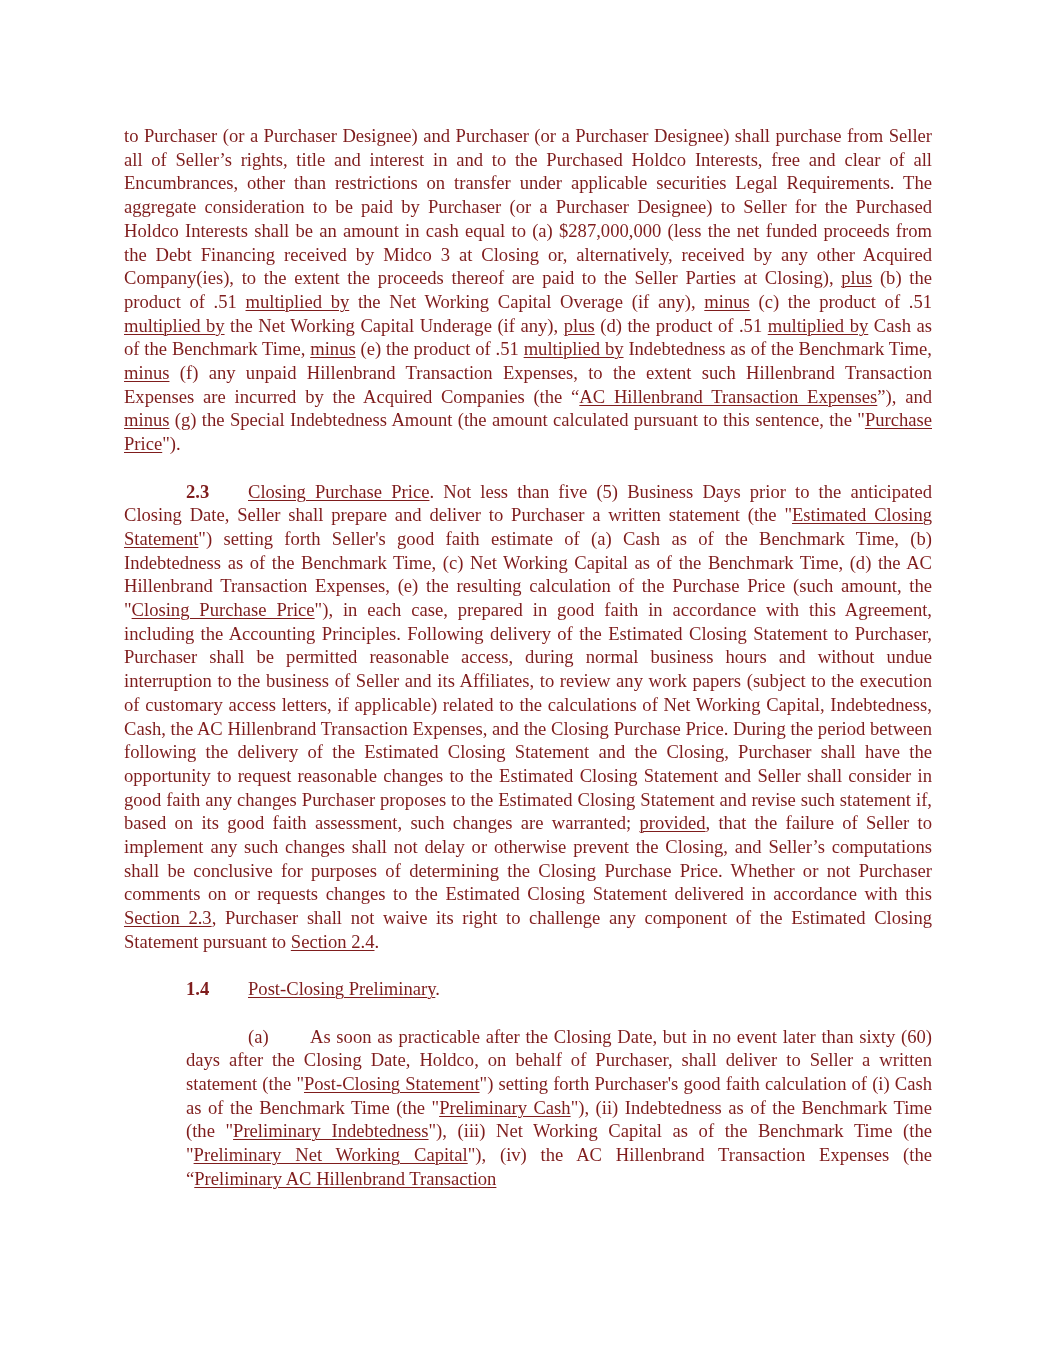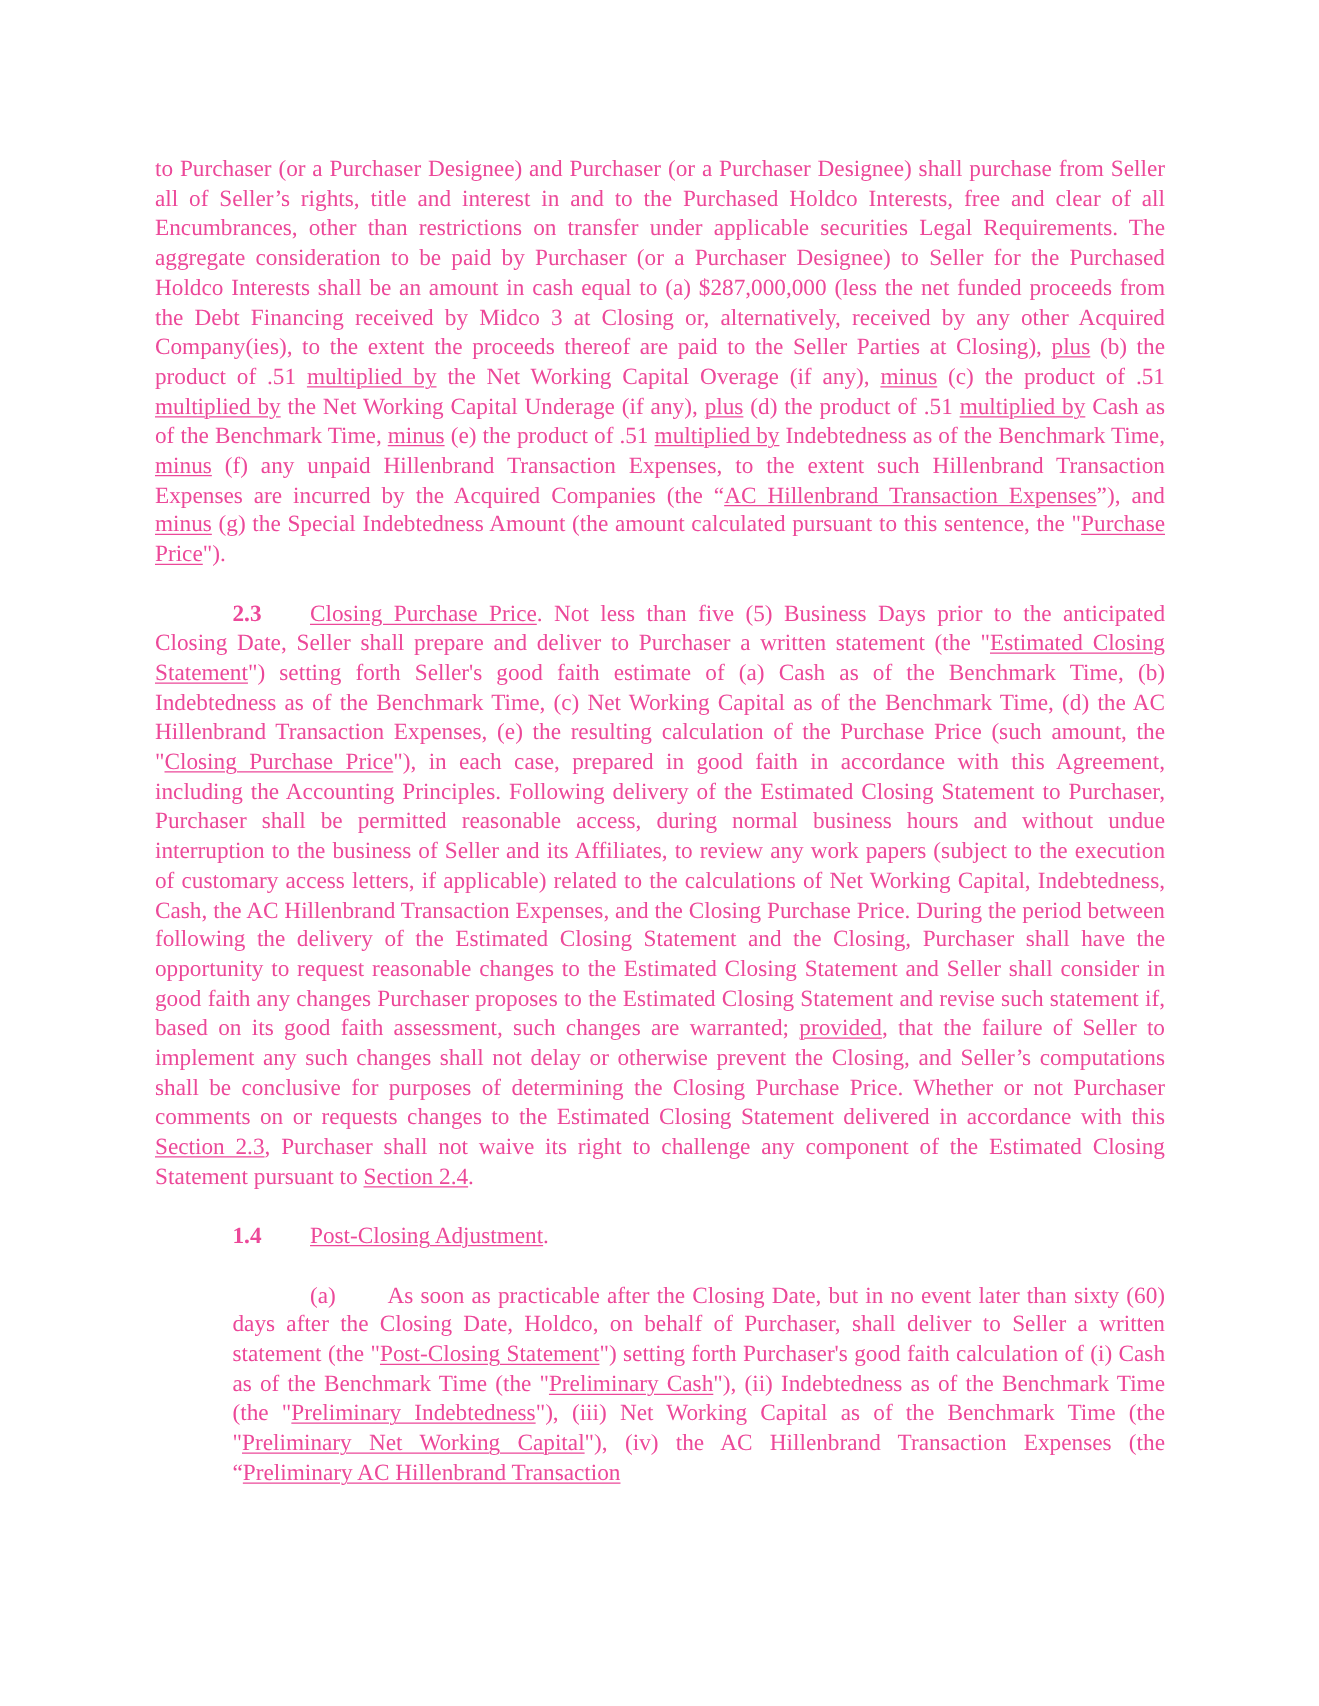--- a/index.html
+++ b/index.html
@@ -1,20 +1,20 @@
 <!DOCTYPE html>
 <html><head>
   <meta charset="utf-8">
   <style>
     html, body { margin: 0; padding: 0; background: #ffffff; }
     body { width: 1055px; height: 1365px; position: relative; overflow: hidden; }
     .page {
       position: absolute; left: 124px; top: 124px; width: 808px;
       font-family: "Liberation Serif", serif;
-      font-size: 18.6px; line-height: 23.7px; color: #ec4899;
+      font-size: 18.6px; line-height: 23.7px; color: #7f1d1d;
     }
     .para { margin: 0; text-align: justify; text-align-last: left; }
     .para.gap { margin-top: 23.7px; }
     .indent-first { text-indent: 62px; }
     .heading-line { padding-left: 62px; }
     .sub-para { margin-left: 62px; text-indent: 62px; }
     .u { text-decoration: underline; text-underline-offset: 2px; text-decoration-thickness: 1px; }
     .secnum { display: inline-block; width: 62px; text-indent: 0; font-weight: bold; }
     .subnum { display: inline-block; width: 62px; text-indent: 0; }
   </style>
@@ -22,19 +22,19 @@
 <body>
 
 <div class="page">
   <p class="para"><span>to Purchaser (or a Purchaser Designee) and Purchaser (or a Purchaser Designee) shall purchase from Seller all of Seller’s rights, title and interest in and to the Purchased Holdco Interests, free and clear of all Encumbrances, other than restrictions on transfer under applicable securities Legal Requirements.  The aggregate consideration to be paid by Purchaser (or a Purchaser Designee) to Seller for the Purchased Holdco Interests shall be an amount in cash equal to (a) $287,000,000 (less the net funded proceeds from the Debt Financing received by Midco 3 at Closing or, alternatively, received by any other Acquired Company(ies), to the extent the proceeds thereof are paid to the Seller Parties at Closing), </span><span class="u">plus</span><span> (b) the product of .51 </span><span class="u">multiplied by</span><span> the Net Working Capital Overage (if any), </span><span class="u">minus</span><span> (c) the product of .51 </span><span class="u">multiplied by</span><span> the Net Working Capital Underage (if any), </span><span class="u">plus</span><span> (d) the product of .51 </span><span class="u">multiplied by</span><span> Cash as of the Benchmark Time, </span><span class="u">minus</span><span> (e) the product of .51 </span><span class="u">multiplied by</span><span> Indebtedness as of the Benchmark Time, </span><span class="u">minus</span><span> (f) any unpaid Hillenbrand Transaction Expenses, to the extent such Hillenbrand Transaction Expenses are incurred by the Acquired Companies (the “</span><span class="u">AC Hillenbrand Transaction Expenses</span><span>”), and </span><span class="u">minus</span><span> (g) the Special Indebtedness Amount (the amount calculated pursuant to this sentence, the "</span><span class="u">Purchase Price</span><span>").</span></p>
 
   <p class="para gap indent-first">
     <span class="secnum">2.3</span><span><span class="u">Closing Purchase Price</span><span>.  Not less than five (5) Business Days prior to the anticipated Closing Date, Seller shall prepare and deliver to Purchaser a written statement (the "</span><span class="u">Estimated Closing Statement</span><span>") setting forth Seller's good faith estimate of (a) Cash as of the Benchmark Time, (b) Indebtedness as of the Benchmark Time, (c) Net Working Capital as of the Benchmark Time, (d) the AC Hillenbrand Transaction Expenses, (e) the resulting calculation of the Purchase Price (such amount, the "</span><span class="u">Closing Purchase Price</span><span>"), in each case, prepared in good faith in accordance with this Agreement, including the Accounting Principles. Following delivery of the Estimated Closing Statement to Purchaser, Purchaser shall be permitted reasonable access, during normal business hours and without undue interruption to the business of Seller and its Affiliates, to review any work papers (subject to the execution of customary access letters, if applicable) related to the calculations of Net Working Capital, Indebtedness, Cash, the AC Hillenbrand Transaction Expenses, and the Closing Purchase Price. During the period between following the delivery of the Estimated Closing Statement and the Closing, Purchaser shall have the opportunity to request reasonable changes to the Estimated Closing Statement and Seller shall consider in good faith any changes Purchaser proposes to the Estimated Closing Statement and revise such statement if, based on its good faith assessment, such changes are warranted; </span><span class="u">provided</span><span>, that the failure of Seller to implement any such changes shall not delay or otherwise prevent the Closing, and Seller’s computations shall be conclusive for purposes of determining the Closing Purchase Price. Whether or not Purchaser comments on or requests changes to the Estimated Closing Statement delivered in accordance with this </span><span class="u">Section 2.3</span><span>, Purchaser shall not waive its right to challenge any component of the Estimated Closing Statement pursuant to </span><span class="u">Section 2.4</span><span>.</span></span>
   </p>
 
   <p class="para gap heading-line">
-    <span class="secnum">1.4</span><span><span class="u">Post-Closing Adjustment</span><span>.</span></span>
+    <span class="secnum">1.4</span><span><span class="u">Post-Closing Preliminary</span><span>.</span></span>
   </p>
 
   <p class="para gap sub-para">
     <span class="subnum">(a)</span><span><span>As soon as practicable after the Closing Date, but in no event later than sixty (60) days after the Closing Date, Holdco, on behalf of Purchaser, shall deliver to Seller a written statement (the "</span><span class="u">Post-Closing Statement</span><span>") setting forth Purchaser's good faith calculation of (i) Cash as of the Benchmark Time (the "</span><span class="u">Preliminary Cash</span><span>"), (ii) Indebtedness as of the Benchmark Time (the "</span><span class="u">Preliminary Indebtedness</span><span>"), (iii) Net Working Capital as of the Benchmark Time (the "</span><span class="u">Preliminary Net Working Capital</span><span>"), (iv) the AC Hillenbrand Transaction Expenses (the “</span><span class="u">Preliminary AC Hillenbrand Transaction</span></span>
   </p>
 </div>
 
 </body></html>

